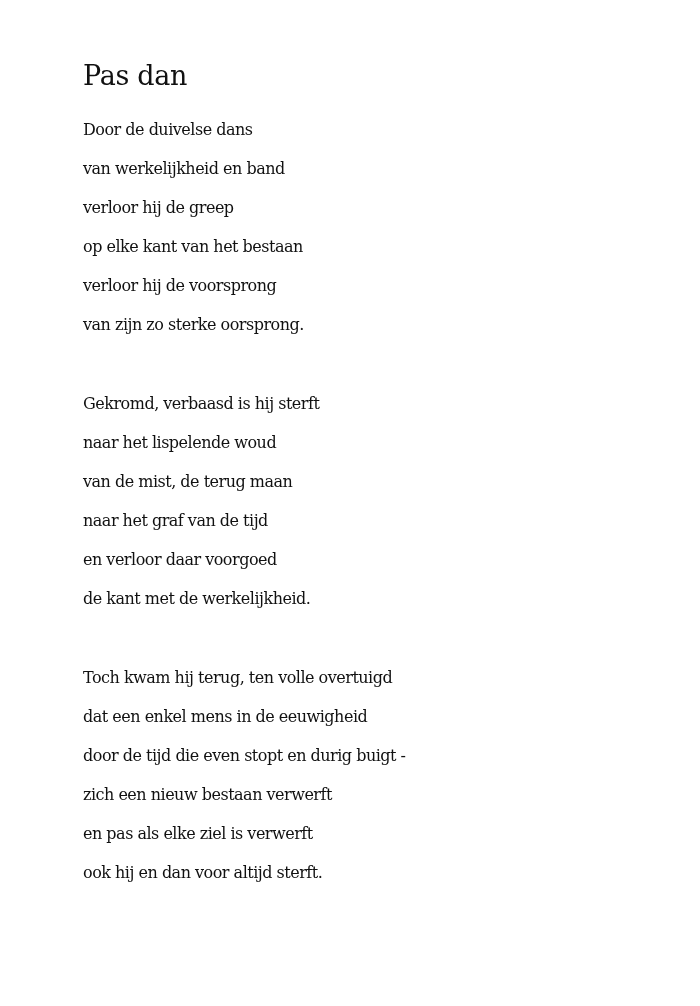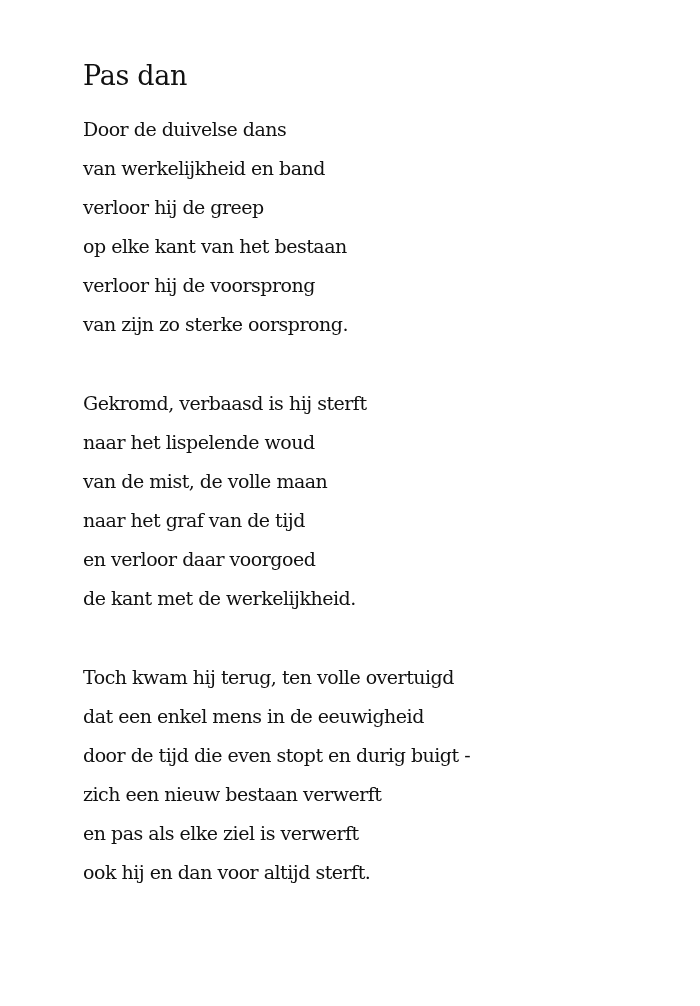--- a/index.html
+++ b/index.html
@@ -1,41 +1,41 @@
 <!DOCTYPE html>
 <html><head>
   <meta charset="utf-8">
   <style>
     html, body { margin: 0; padding: 0; background: #ffffff; }
     body { width: 700px; height: 1006px; position: relative; overflow: hidden; }
     .page { position: absolute; left: 83px; top: 56px; color: #111111;
             font-family: "DejaVu Serif", "Liberation Serif", serif; }
     .title { font-size: 27px; line-height: 40px; margin: 0 0 14px 0; font-weight: normal; letter-spacing: -0.3px; }
     .stanza { margin: 0 0 40px 0; }
-    .line { font-size: 19px; line-height: 39px; white-space: nowrap; letter-spacing: -0.5px; display: block; }
+    .line { font-size: 16px; line-height: 39px; white-space: nowrap; letter-spacing: -0.5px; display: block; }
   </style>
 </head>
 <body>
 
 <div class="page">
   <h1 class="title">Pas dan</h1>
 
   <div class="stanza">
     <span class="line">Door de duivelse dans</span>
     <span class="line">van werkelijkheid en band</span>
     <span class="line">verloor hij de greep</span>
     <span class="line">op elke kant van het bestaan</span>
     <span class="line">verloor hij de voorsprong</span>
     <span class="line">van zijn zo sterke oorsprong.</span>
   </div>
 
   <div class="stanza">
     <span class="line">Gekromd, verbaasd is hij sterft</span>
     <span class="line">naar het lispelende woud</span>
-    <span class="line">van de mist, de volle maan</span>
+    <span class="line">van de mist, de terug maan</span>
     <span class="line">naar het graf van de tijd</span>
     <span class="line">en verloor daar voorgoed</span>
     <span class="line">de kant met de werkelijkheid.</span>
   </div>
 
   <div class="stanza">
     <span class="line">Toch kwam hij terug, ten volle overtuigd</span>
     <span class="line">dat een enkel mens in de eeuwigheid</span>
     <span class="line">door de tijd die even stopt en durig buigt -</span>
     <span class="line">zich een nieuw bestaan verwerft</span>

